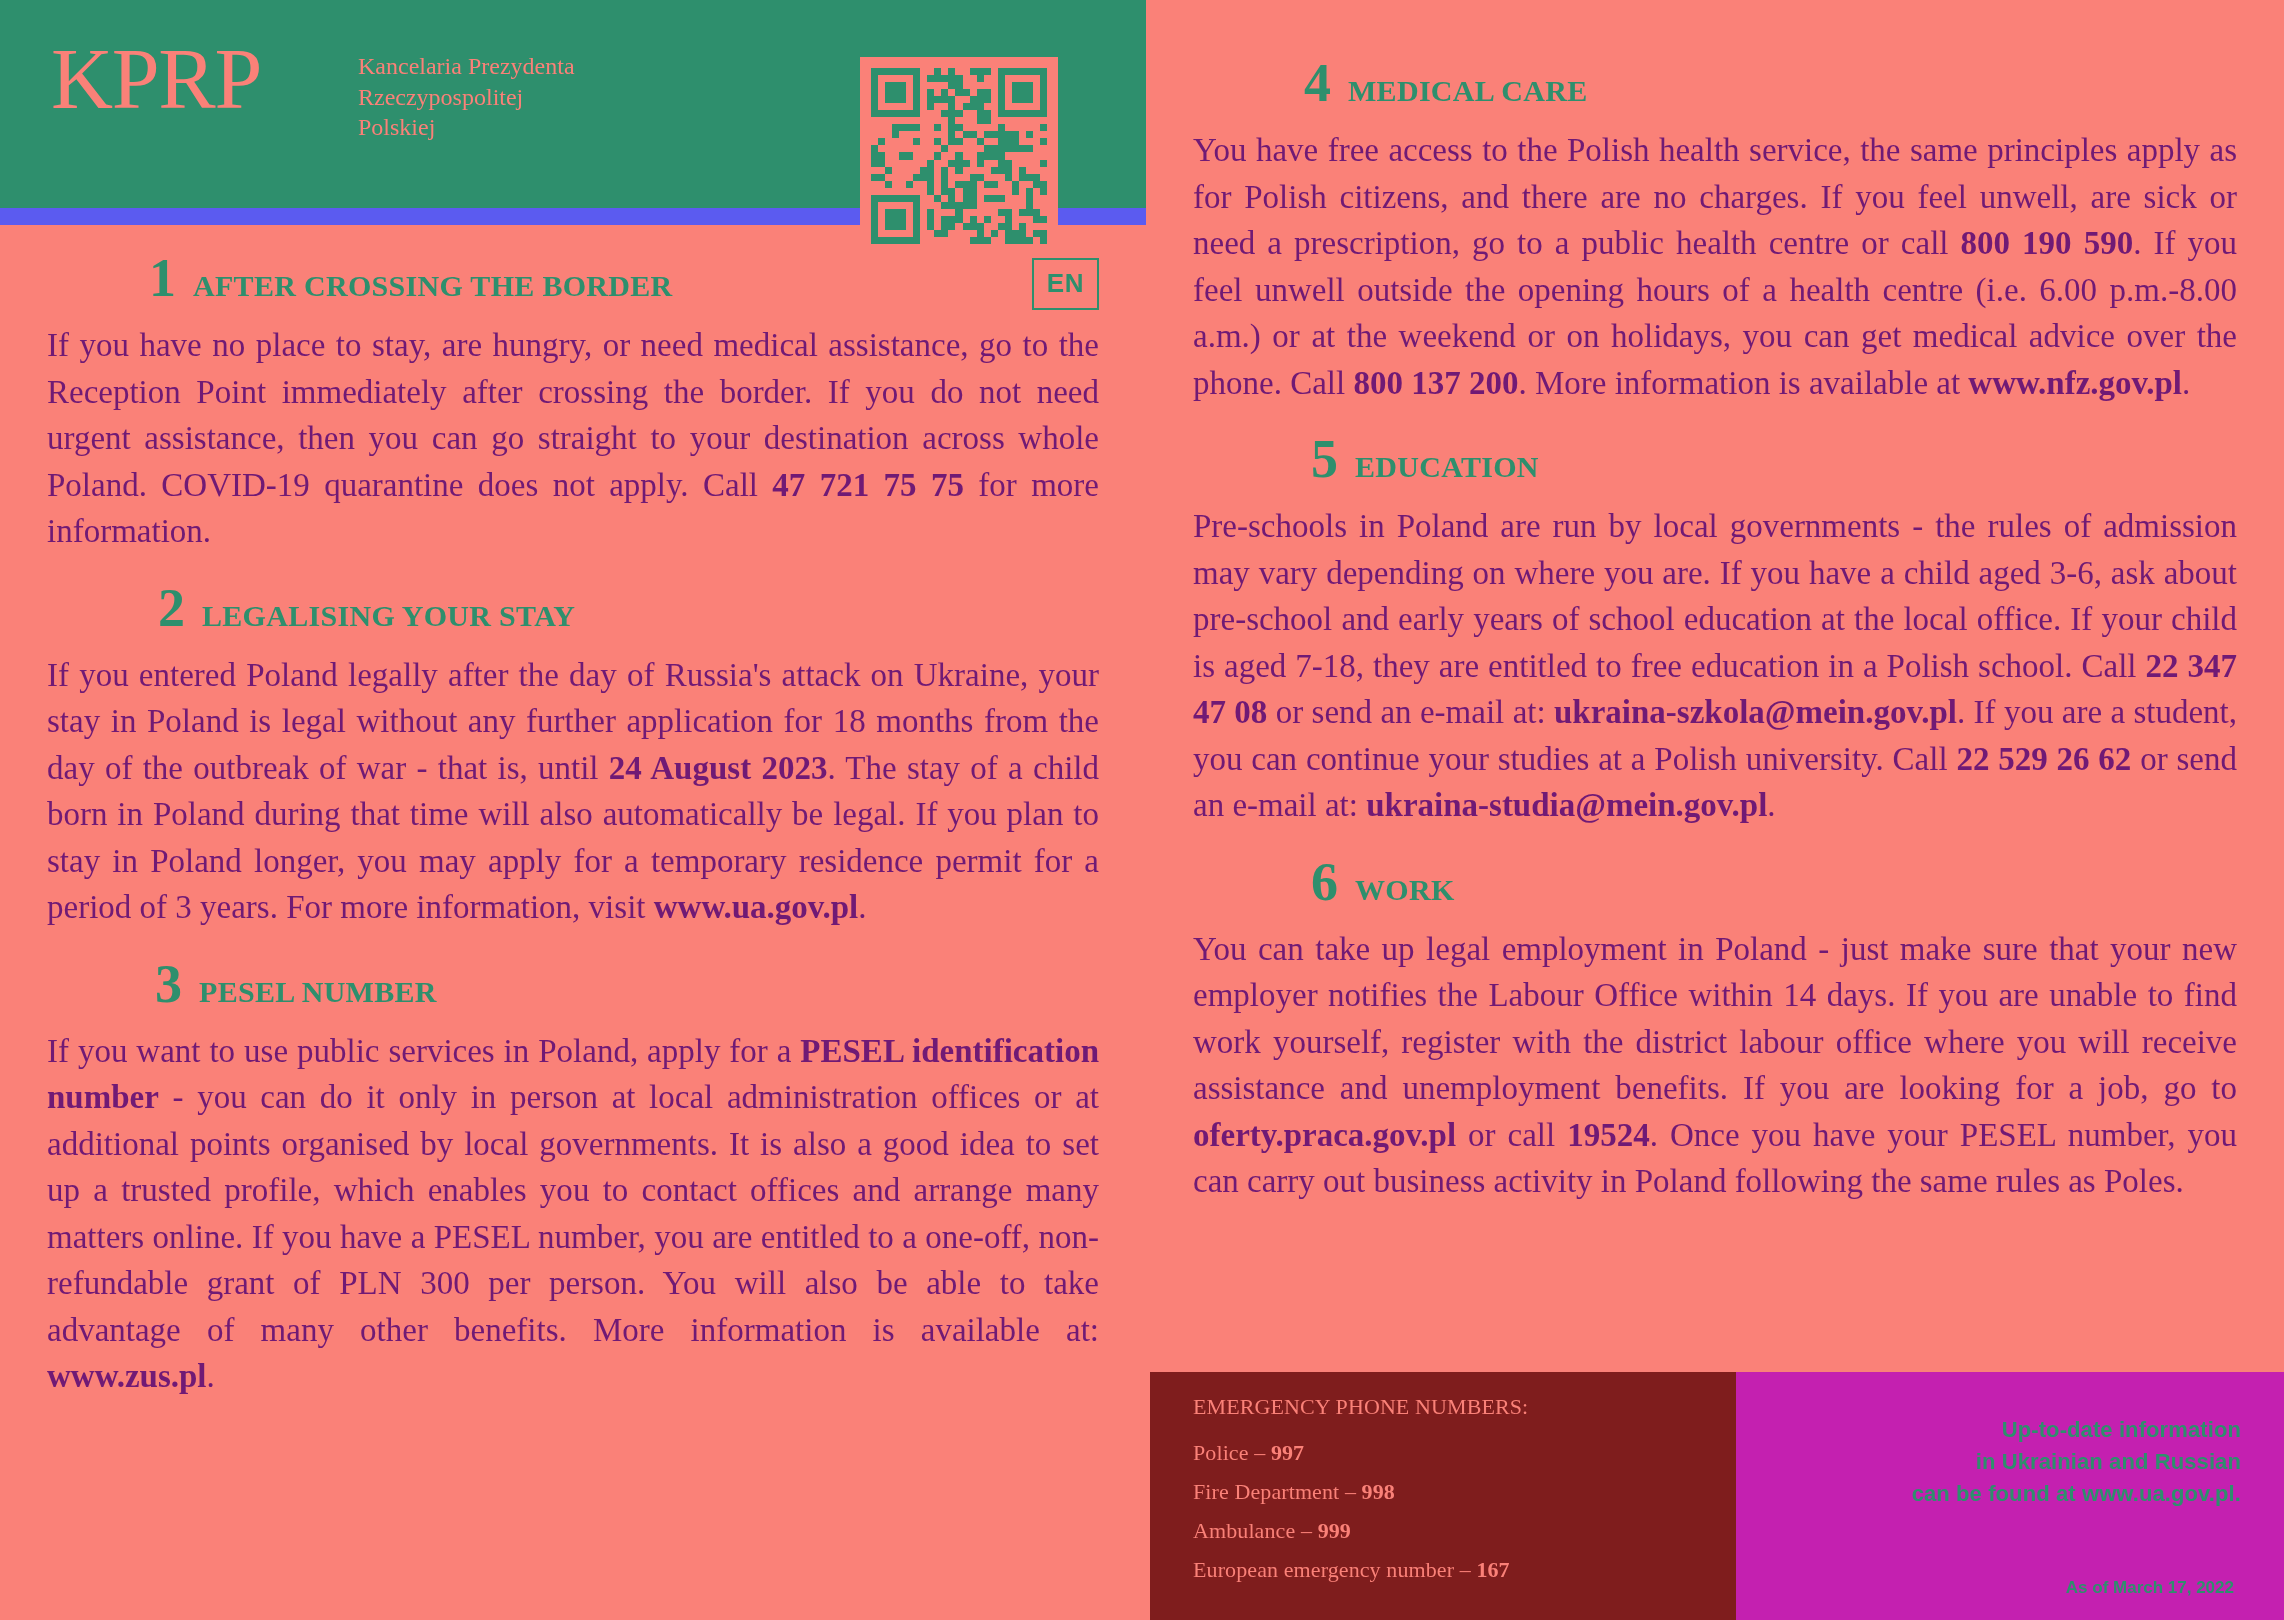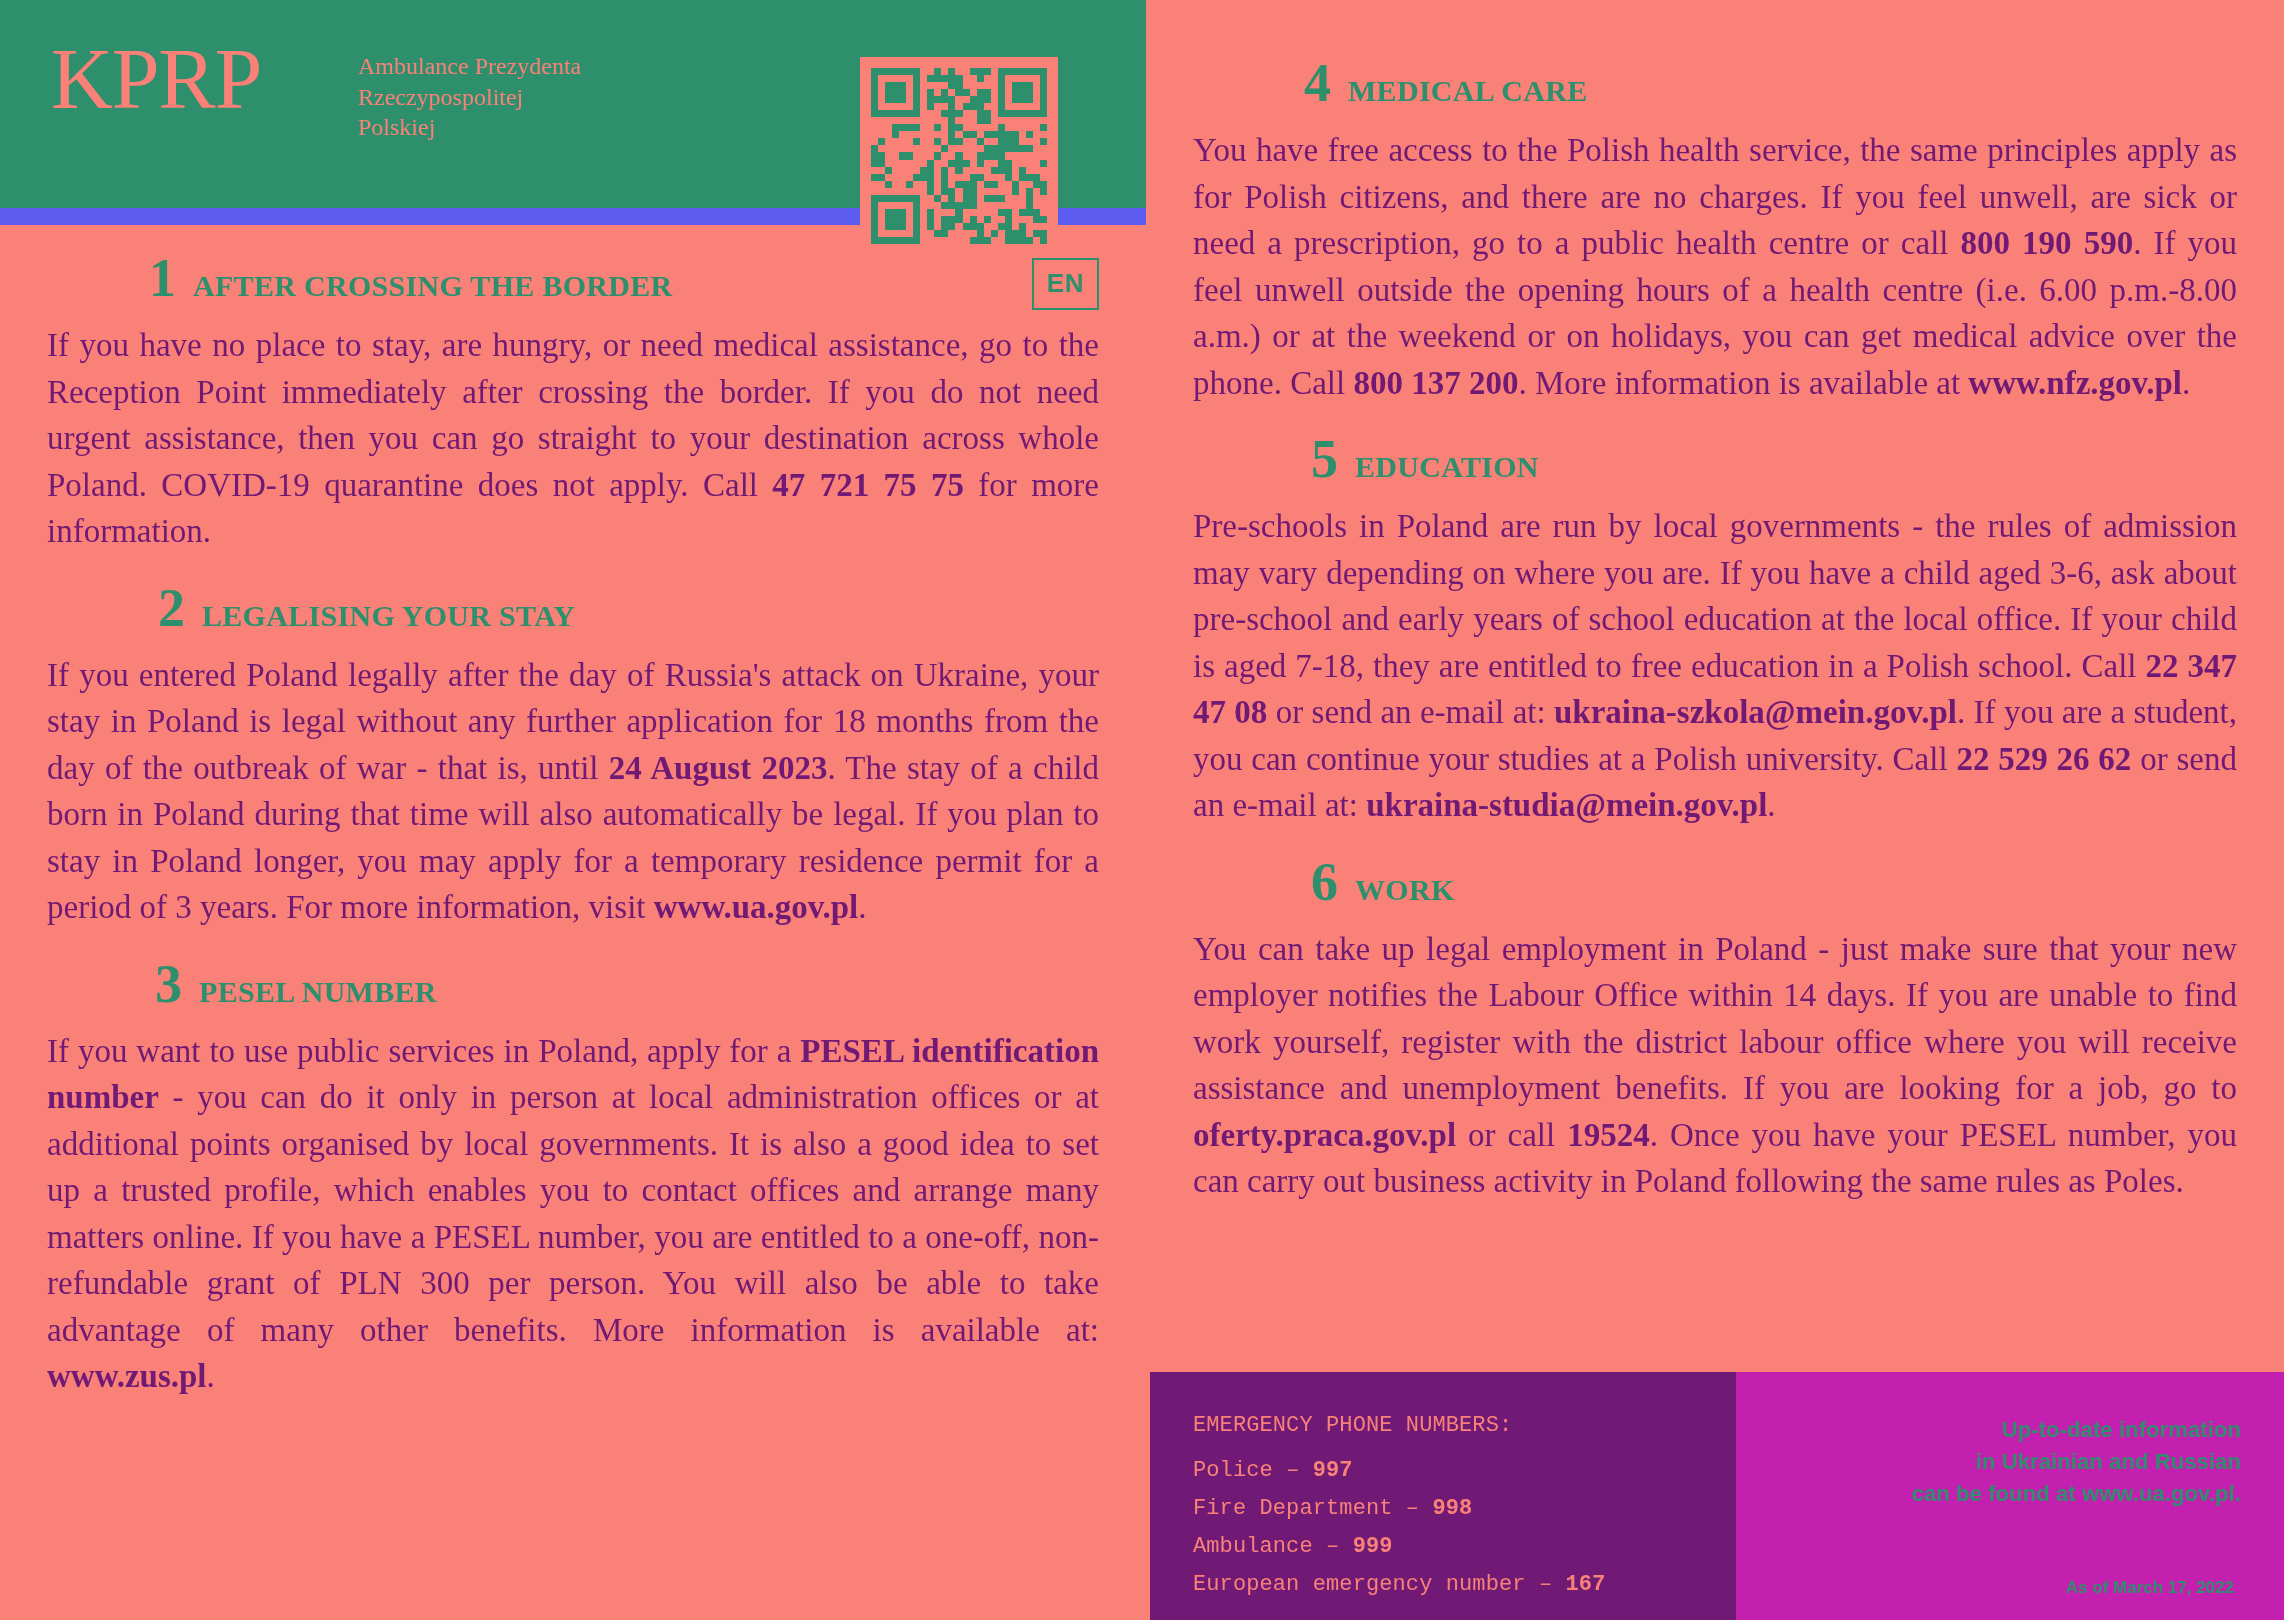--- a/index.html
+++ b/index.html
@@ -161,24 +161,24 @@
   .footer {
     position: absolute;
     left: 0;
     right: 0;
     bottom: 0;
     height: 248px;
     display: flex;
   }
   .emergency {
     width: 590px;
-    background: #701a75;
-    padding: 41px 0 0 47px;
+    background: #7f1d1d;
+    padding: 22px 0 0 47px;
     box-sizing: border-box;
-    font-family: Liberation Mono, monospace;
+    font-family: Liberation Serif, serif;
   }
   .emergency .title {
     color: #fa8178;
     font-size: 22px;
     font-weight: 400;
     margin-bottom: 19.6px;
     letter-spacing: 0.1px;
   }
   .emergency .row {
     color: #fa8178;
@@ -224,21 +224,21 @@
 </style>
 </head>
 <body>
 
 <div class="page">
 
   <div class="col-left">
 
     <div class="header">
       <div class="kprp-logo">KPRP</div>
-      <div class="kprp-sub">Ambulance Prezydenta
+      <div class="kprp-sub">Kancelaria Prezydenta
 Rzeczypospolitej
 Polskiej</div>
       <div class="qr-box">
         <div class="qr-grid" id="qr-grid">
             <i class="qr-on"></i>
             <i class="qr-on"></i>
             <i class="qr-on"></i>
             <i class="qr-on"></i>
             <i class="qr-on"></i>
             <i class="qr-on"></i>

